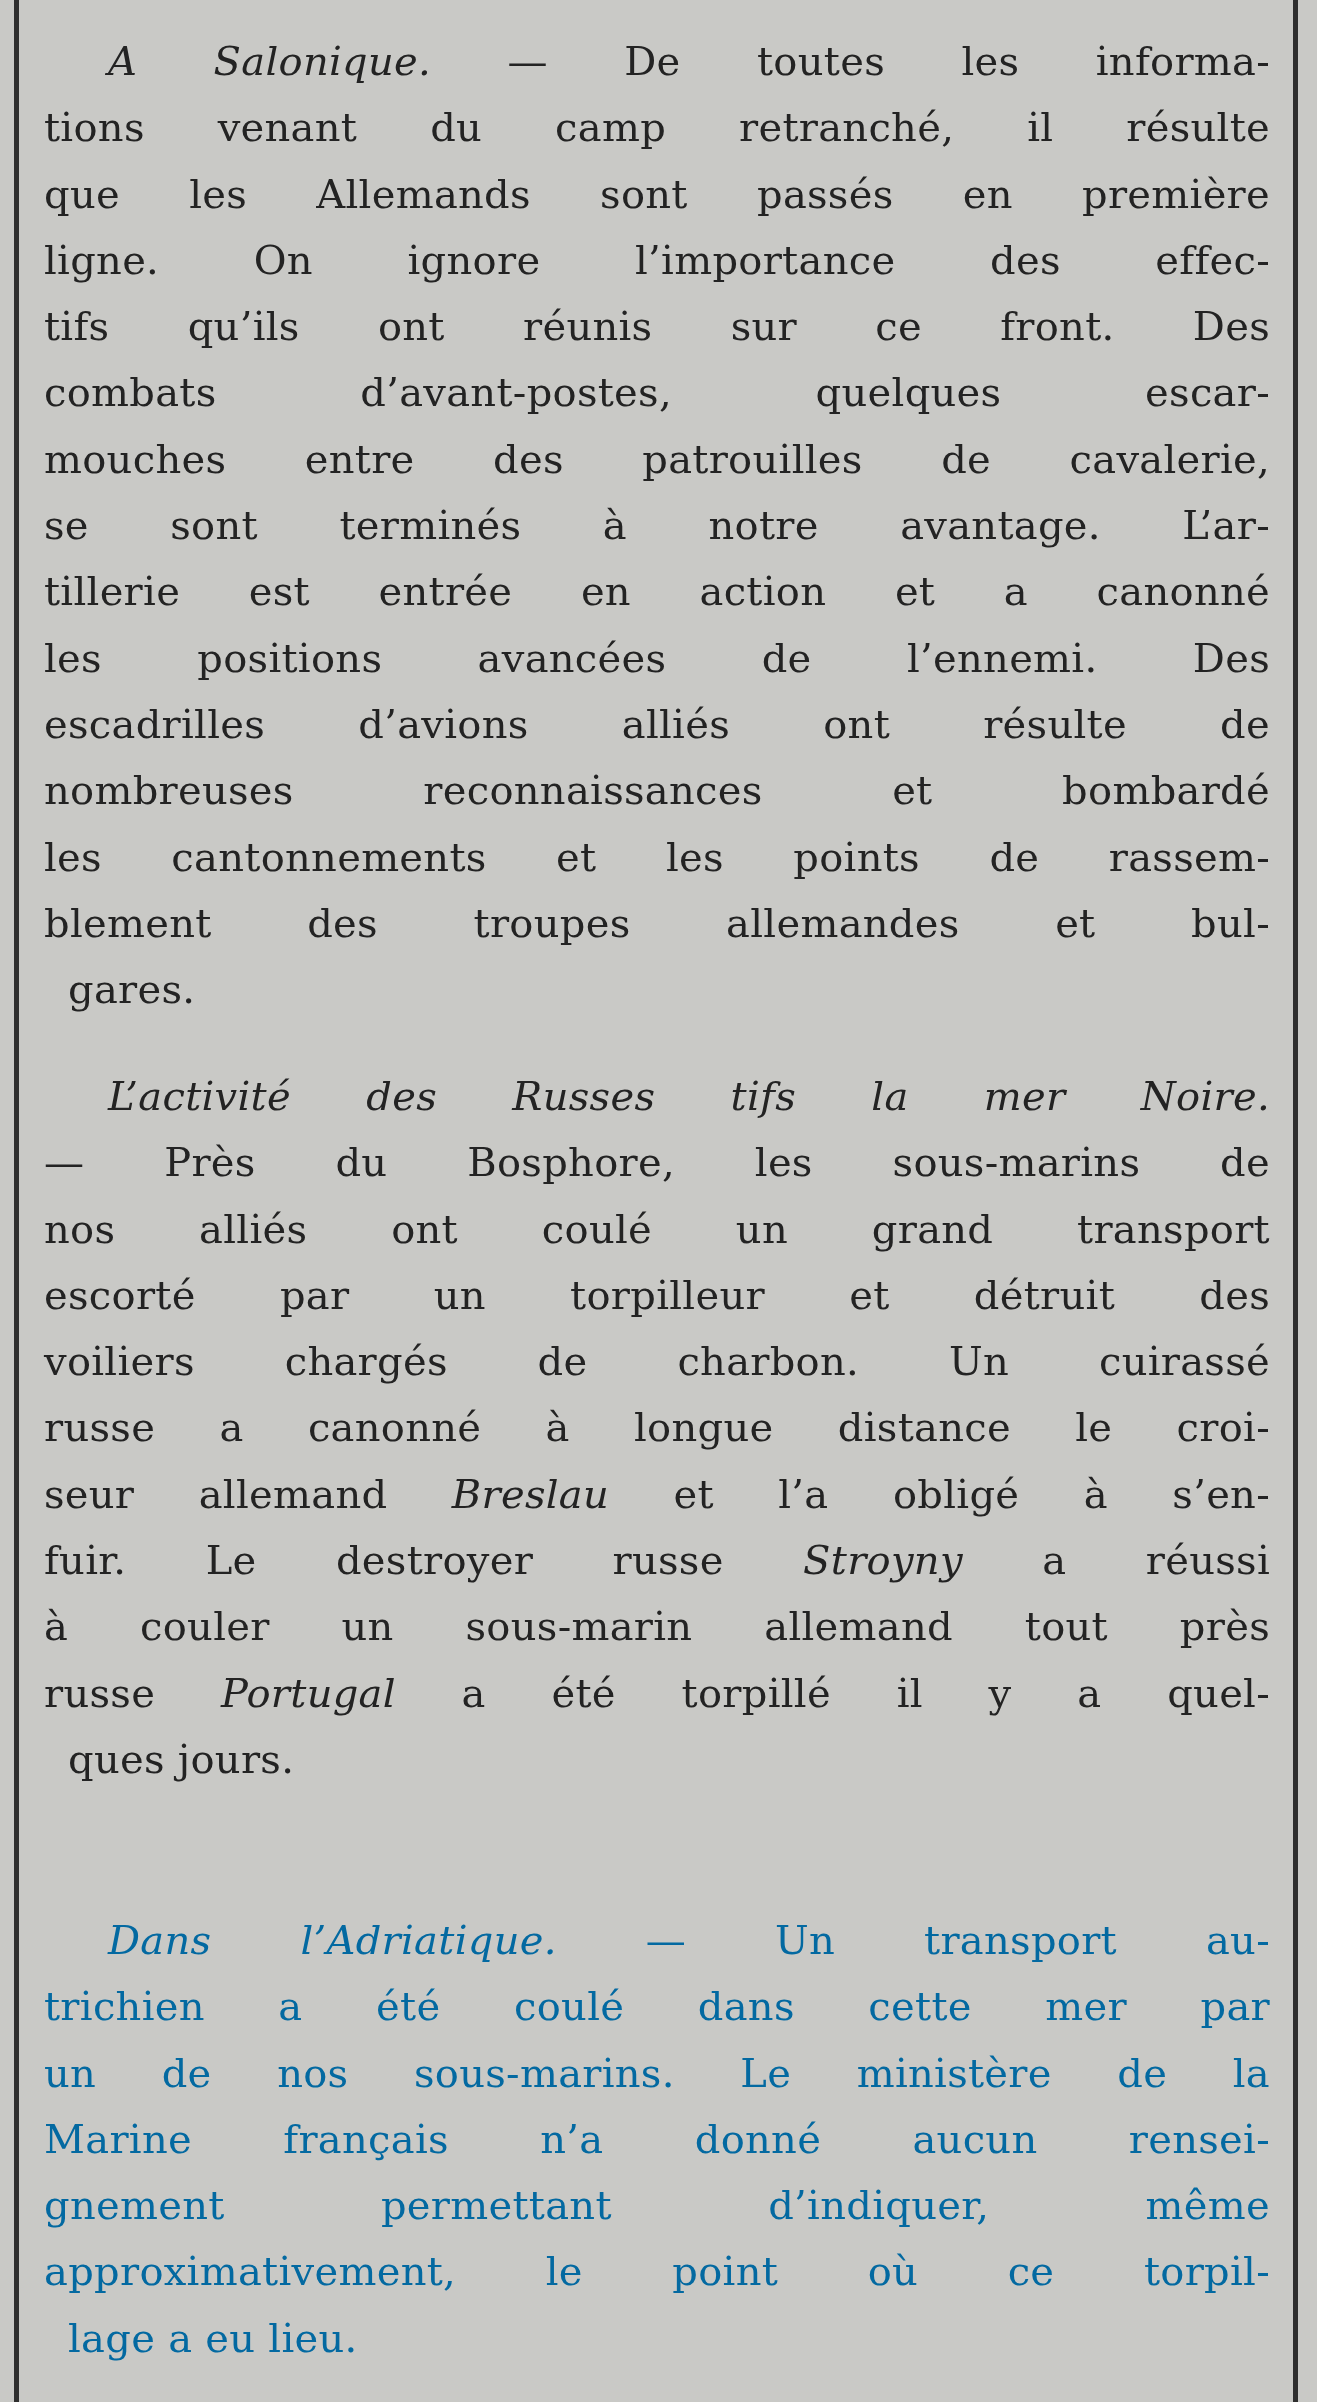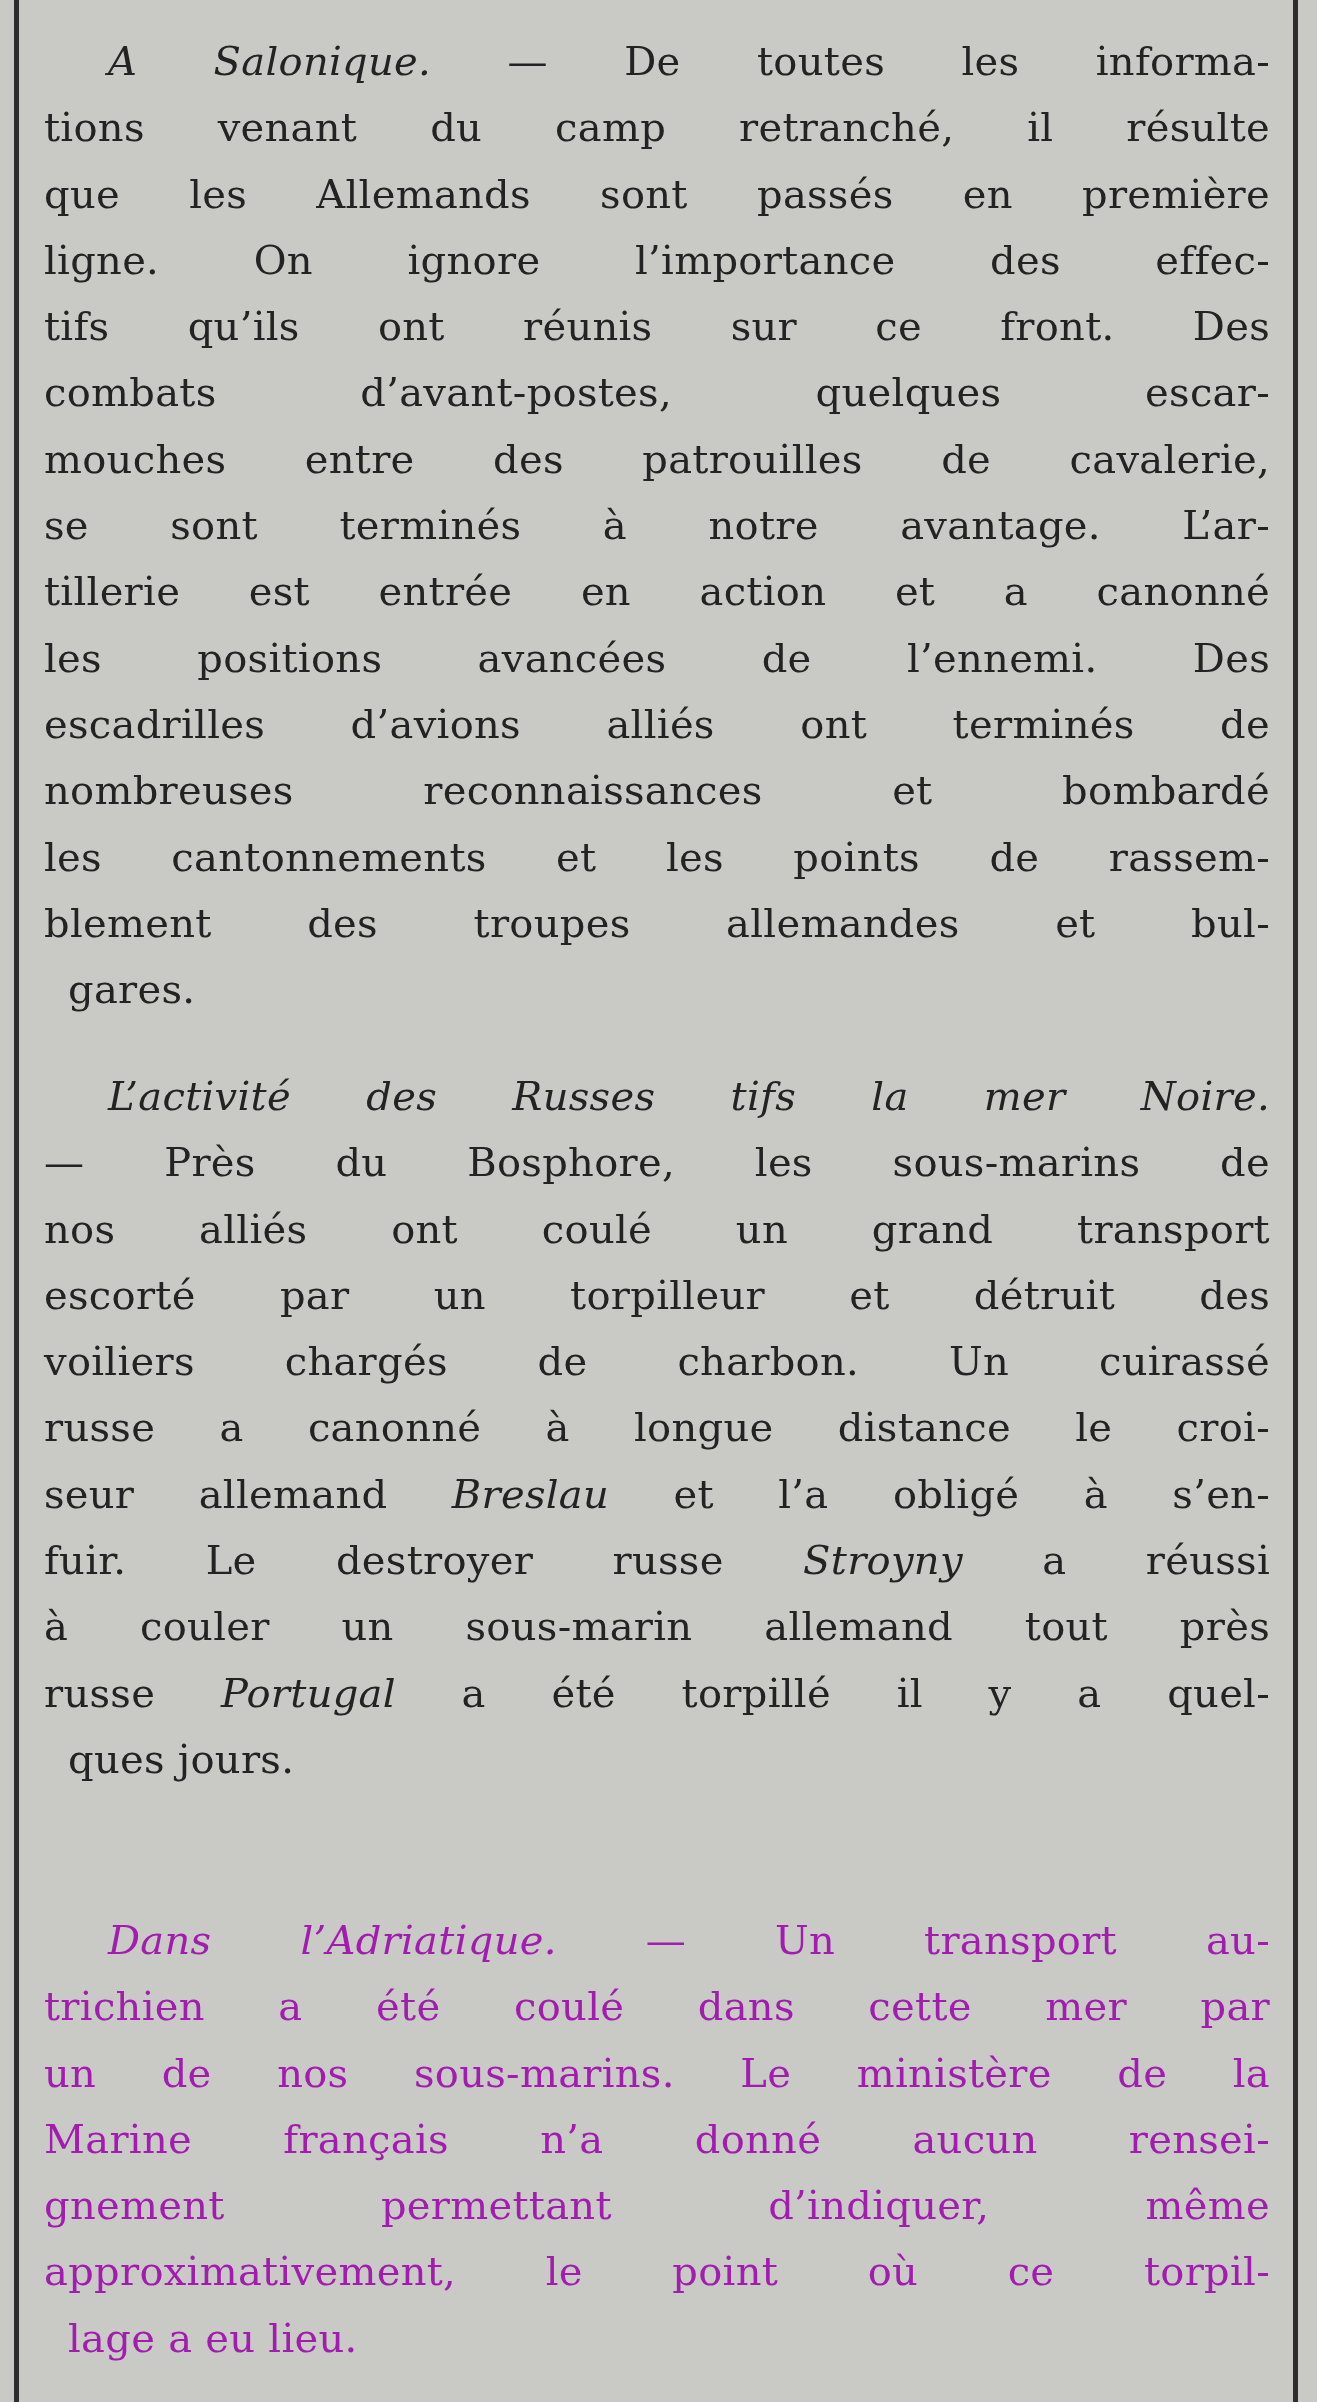--- a/index.html
+++ b/index.html
@@ -31,42 +31,42 @@
     display: block; white-space: nowrap;
     text-align: justify; text-align-last: justify;
     height: 66.3px;
   }
   .line.last { text-align-last: left; margin-left: 24px; }
   .line.indent { padding-left: 64px; }
   .it { font-style: italic; }
   #p1 { top: 28px; }
   #p2 { top: 1063px; }
   #p3 { top: 1907px; }
-  .faded { color: #a21caf; }
+  .faded { color: #0369a1; }
 </style>
 </head>
 <body>
 
 <div class="rule-left"></div>
 <div class="rule-right"></div>
 
 <div class="column">
 
   <div class="para" id="p1">
     <span class="line indent"><span class="it">A Salonique.</span><span> — De toutes les informa-</span></span>
     <span class="line">tions venant du camp retranché, il résulte</span>
     <span class="line">que les Allemands sont passés en première</span>
     <span class="line">ligne. On ignore l’importance des effec-</span>
     <span class="line">tifs qu’ils ont réunis sur ce front. Des</span>
     <span class="line">combats d’avant-postes, quelques escar-</span>
     <span class="line">mouches entre des patrouilles de cavalerie,</span>
     <span class="line">se sont terminés à notre avantage. L’ar-</span>
     <span class="line">tillerie est entrée en action et a canonné</span>
     <span class="line">les positions avancées de l’ennemi. Des</span>
-    <span class="line">escadrilles d’avions alliés ont terminés de</span>
+    <span class="line">escadrilles d’avions alliés ont résulte de</span>
     <span class="line">nombreuses reconnaissances et bombardé</span>
     <span class="line">les cantonnements et les points de rassem-</span>
     <span class="line">blement des troupes allemandes et bul-</span>
     <span class="line last">gares.</span>
   </div>
 
   <div class="para" id="p2">
     <span class="line indent"><span class="it">L’activité des Russes tifs la mer Noire.</span></span>
     <span class="line">— Près du Bosphore, les sous-marins de</span>
     <span class="line">nos alliés ont coulé un grand transport</span>

